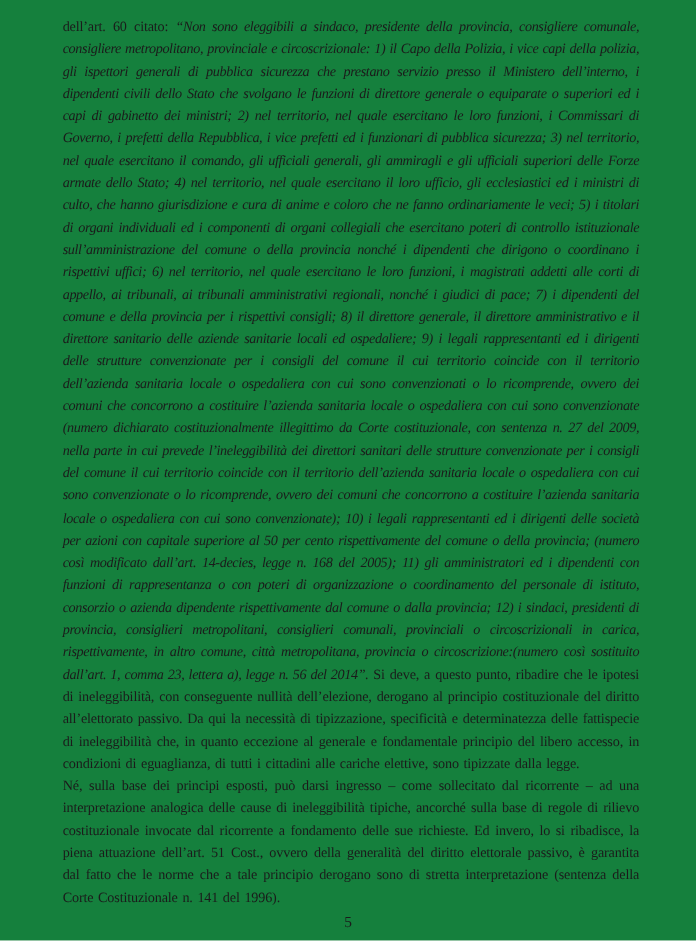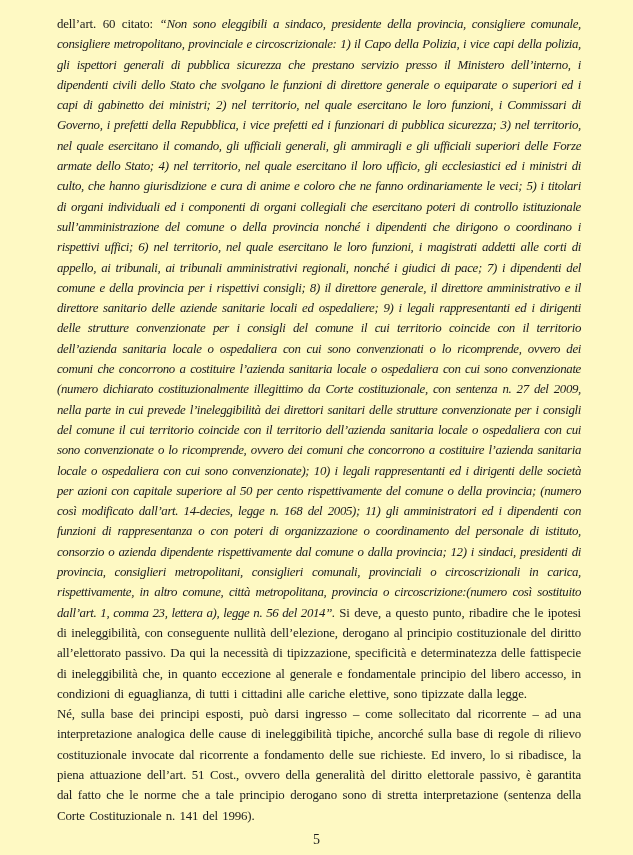--- a/index.html
+++ b/index.html
@@ -7,21 +7,21 @@
     padding: 0;
     width: 633px;
     height: 855px;
     background: #fbfbfa;
   }
   .page {
     position: relative;
     width: 633px;
     height: 855px;
     box-sizing: border-box;
-    background: #fef9c3;
+    background: #15803d;
     overflow: hidden;
     font-family: "Liberation Serif", serif;
     color: #1b1b1b;
   }
   .text-block {
     position: absolute;
     top: 14px;
     left: 57px;
     width: 524px;
   }

